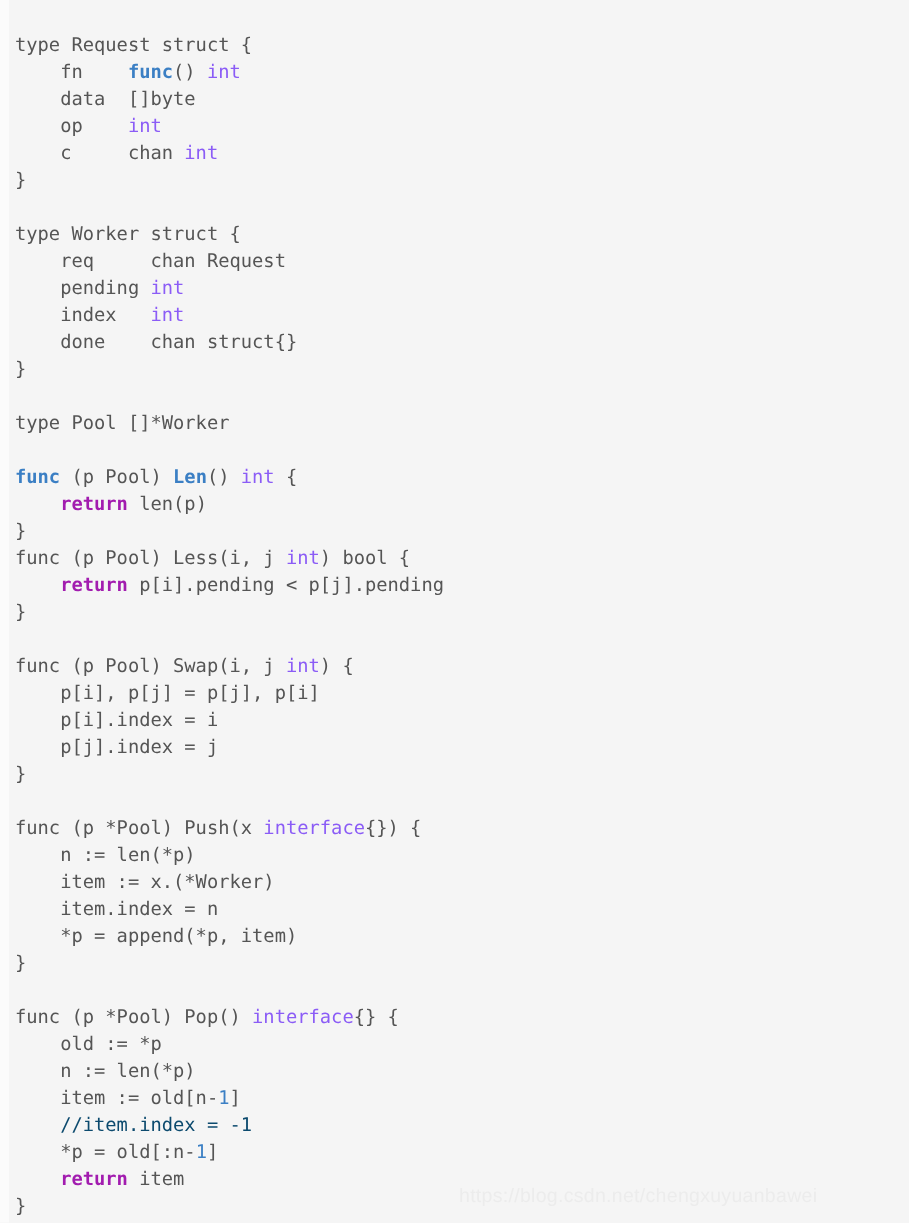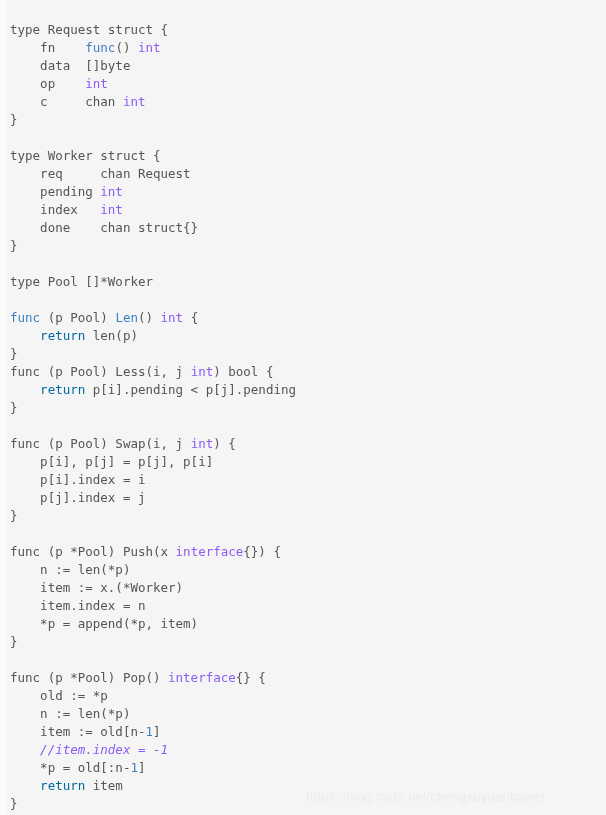--- a/index.html
+++ b/index.html
@@ -49,25 +49,25 @@
 
   .code-line {
     white-space: pre;
     height: 18px;
     line-height: 18px;
     color: #555555;
   }
 
   
   .tok-plain   { color: #555555; }
-  .tok-kw      { color: #3b7fc4; }   
+  .tok-kw      { color: #3b7fc4; font-weight: bold; }   
   .tok-type    { color: #8b5cf6; }   
-  .tok-ret     { color: #0369a1; }   
+  .tok-ret     { color: #a21caf; font-weight: bold; }   
   .tok-num     { color: #3b7fc4; }   
-  .tok-comment { color: #8b5cf6; font-style: italic; }   
+  .tok-comment { color: #0c4a6e; }   
 
   #watermark {
     position: absolute;
     left: 306px;
     top: 789px;
     font-family: "Liberation Sans", sans-serif;
     font-size: 13px;
     color: #ececec;
     white-space: pre;
     letter-spacing: 0.2px;

